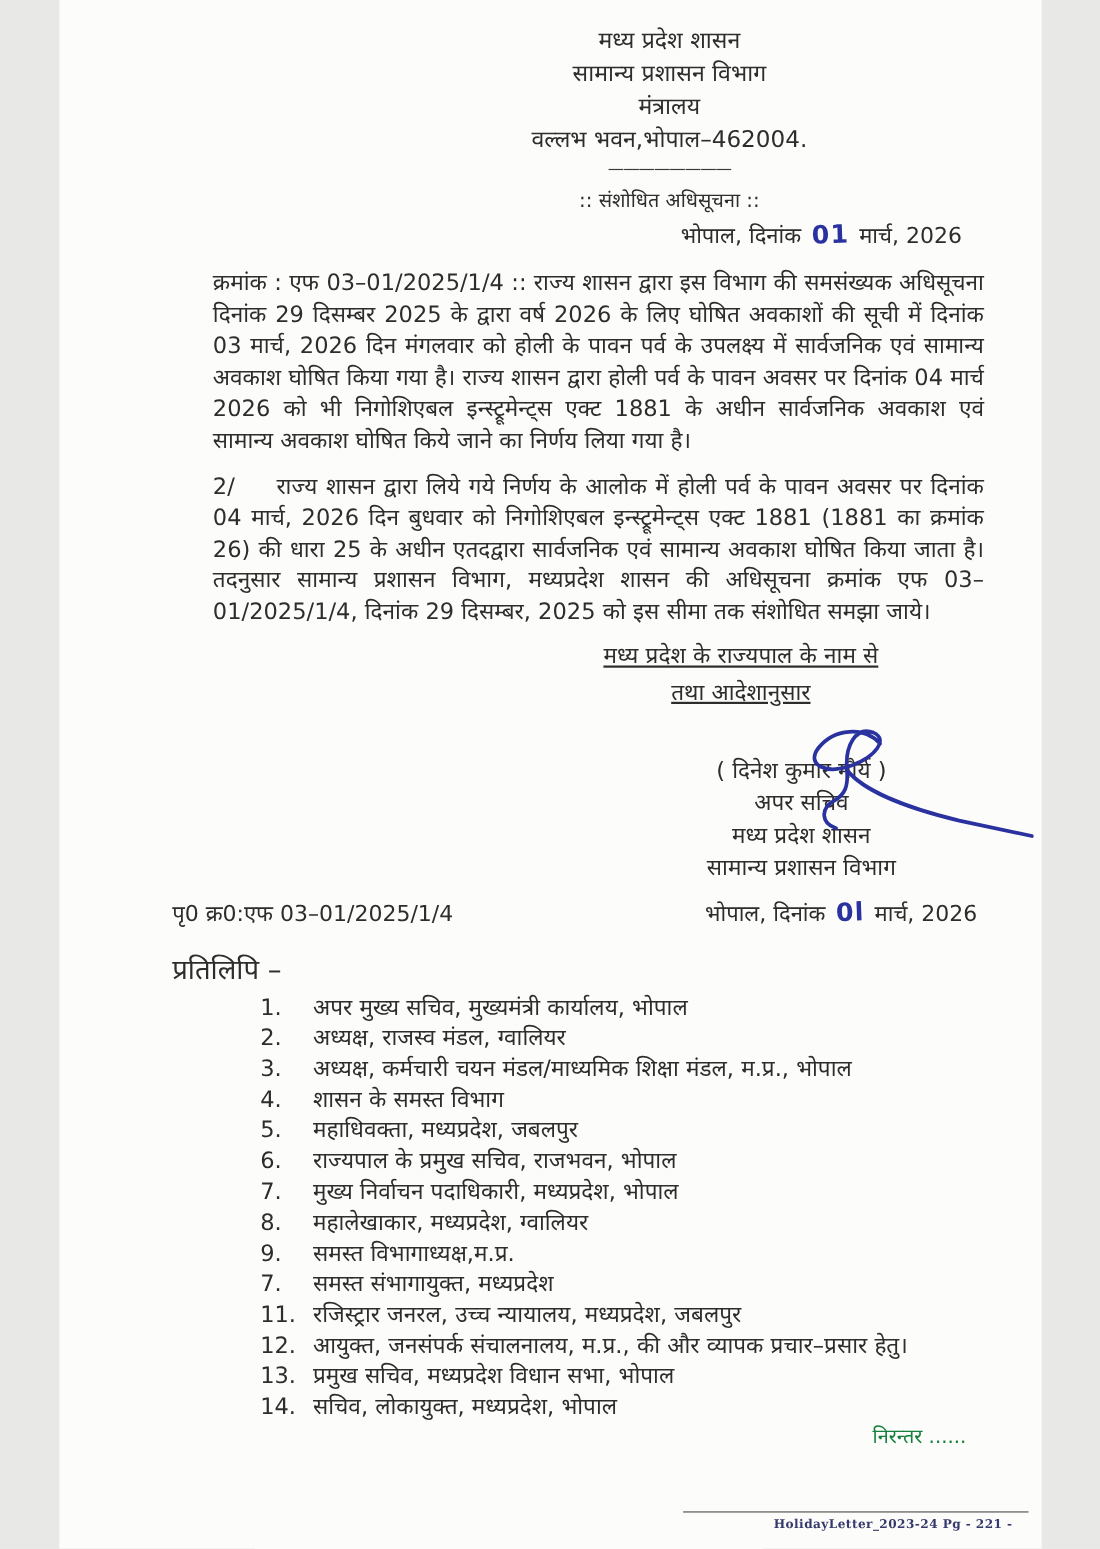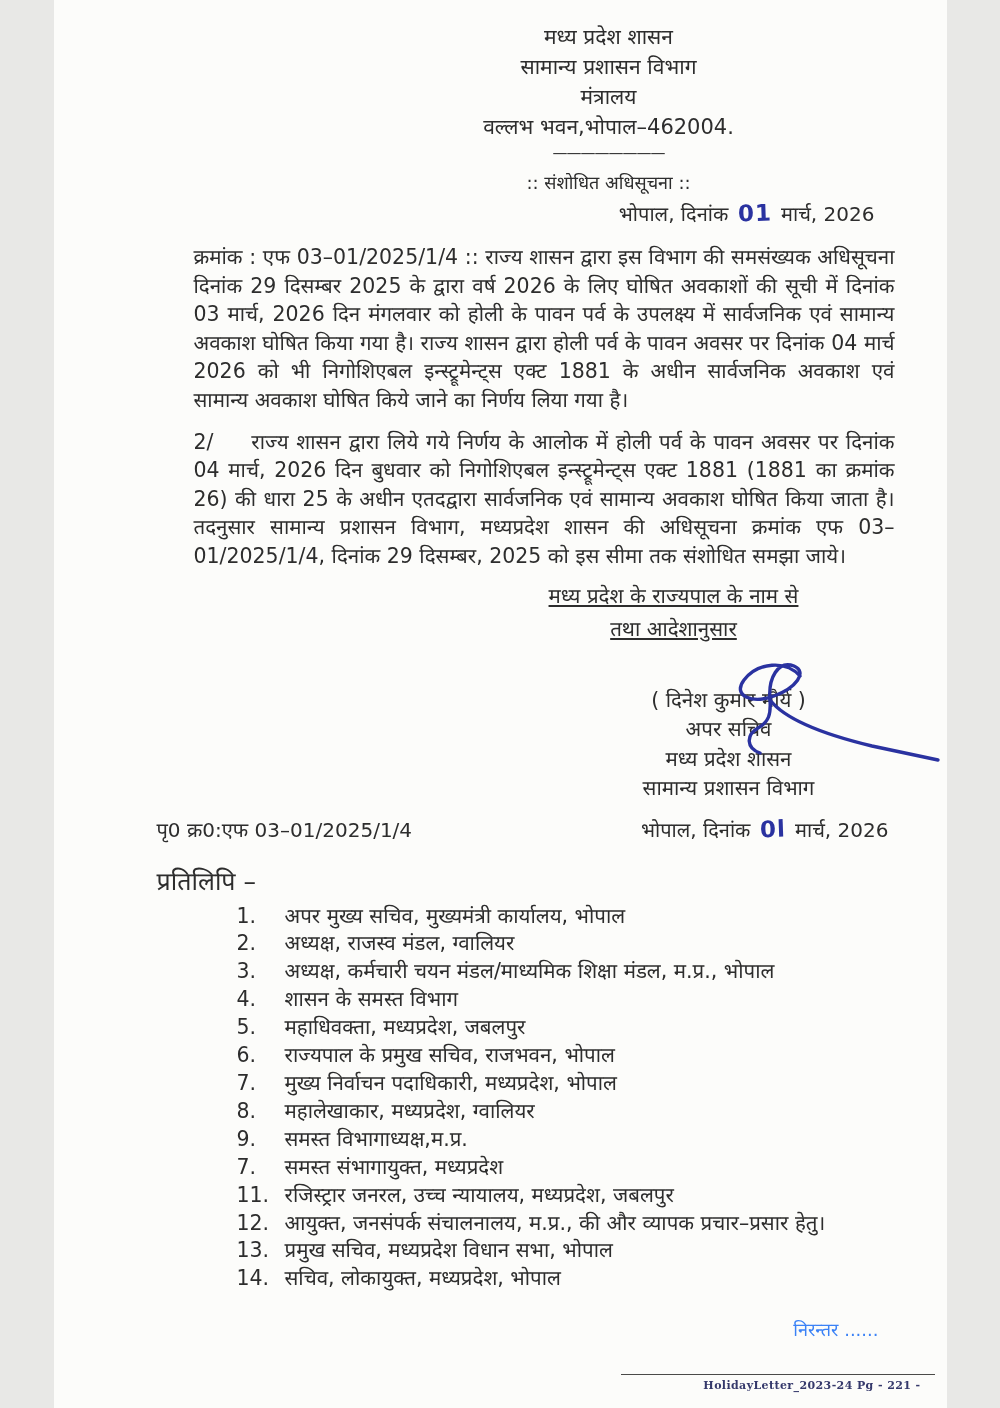--- a/index.html
+++ b/index.html
@@ -100,23 +100,23 @@
   .copies-list li{
     display:flex;
     line-height:27.9px;
   }
   .copies-list .no{
     flex:0 0 48px;
     margin-left:80px;
   }
   .continuation{
     text-align:right;
-    margin:24px 68px 0 0;
+    margin:0 68px 0 0;
     font-size:18px;
-    color:#3b82f6;
+    color:#15803d;
   }
   .footer{
     position:absolute;
     right:12px;bottom:16px;
     width:300px;
     border-top:1.5px solid #4a4a48;
     padding-top:4px;
     text-align:right;
     font-family:"DejaVu Serif",serif;
     font-size:11px;

